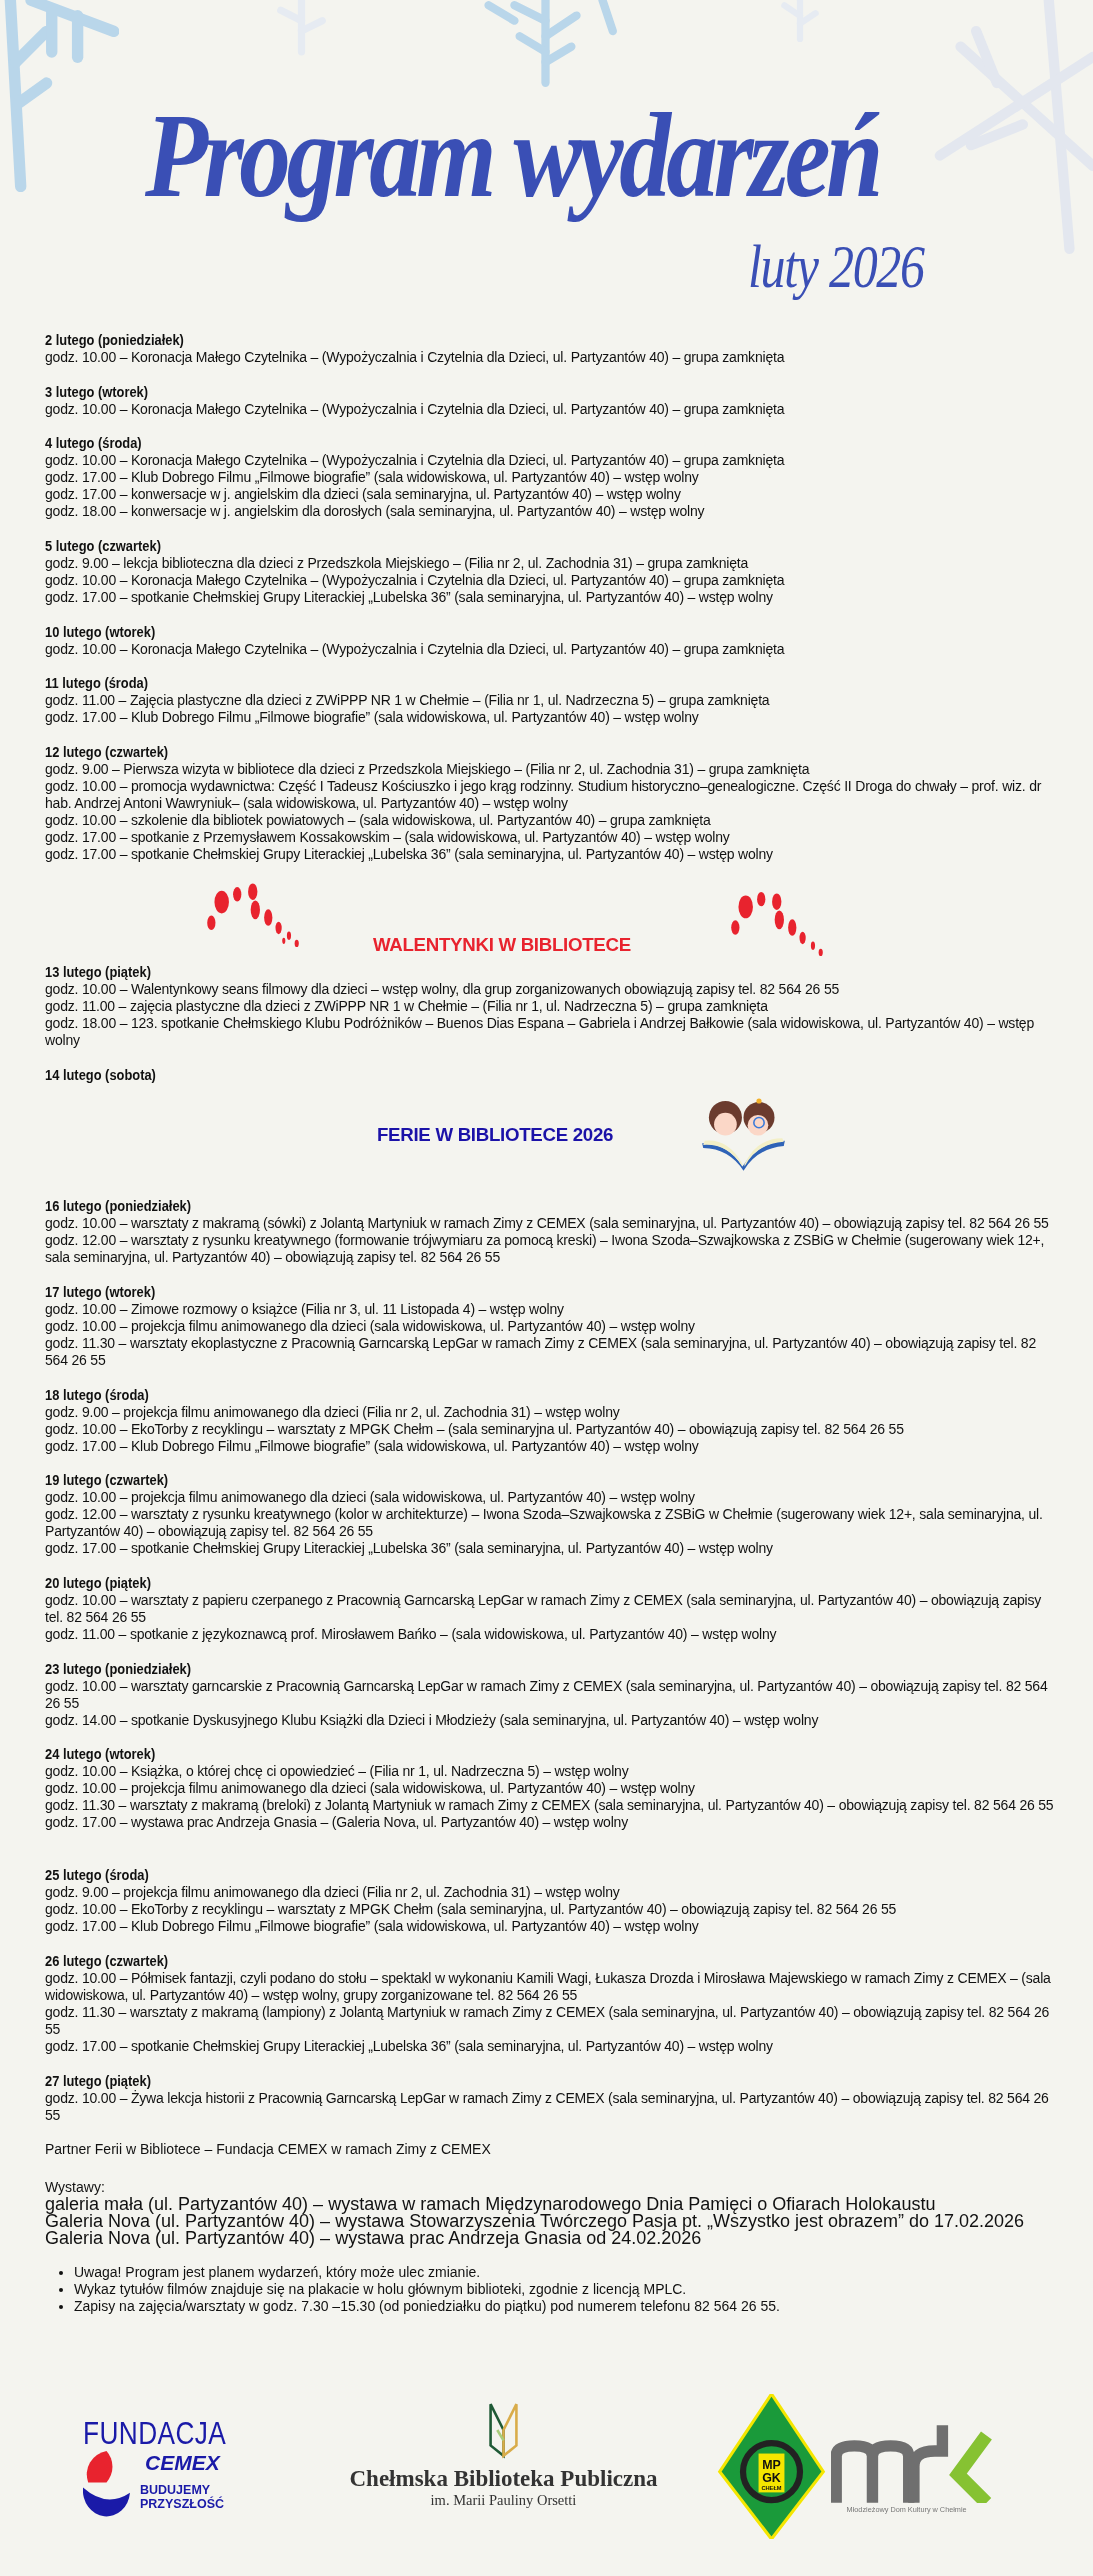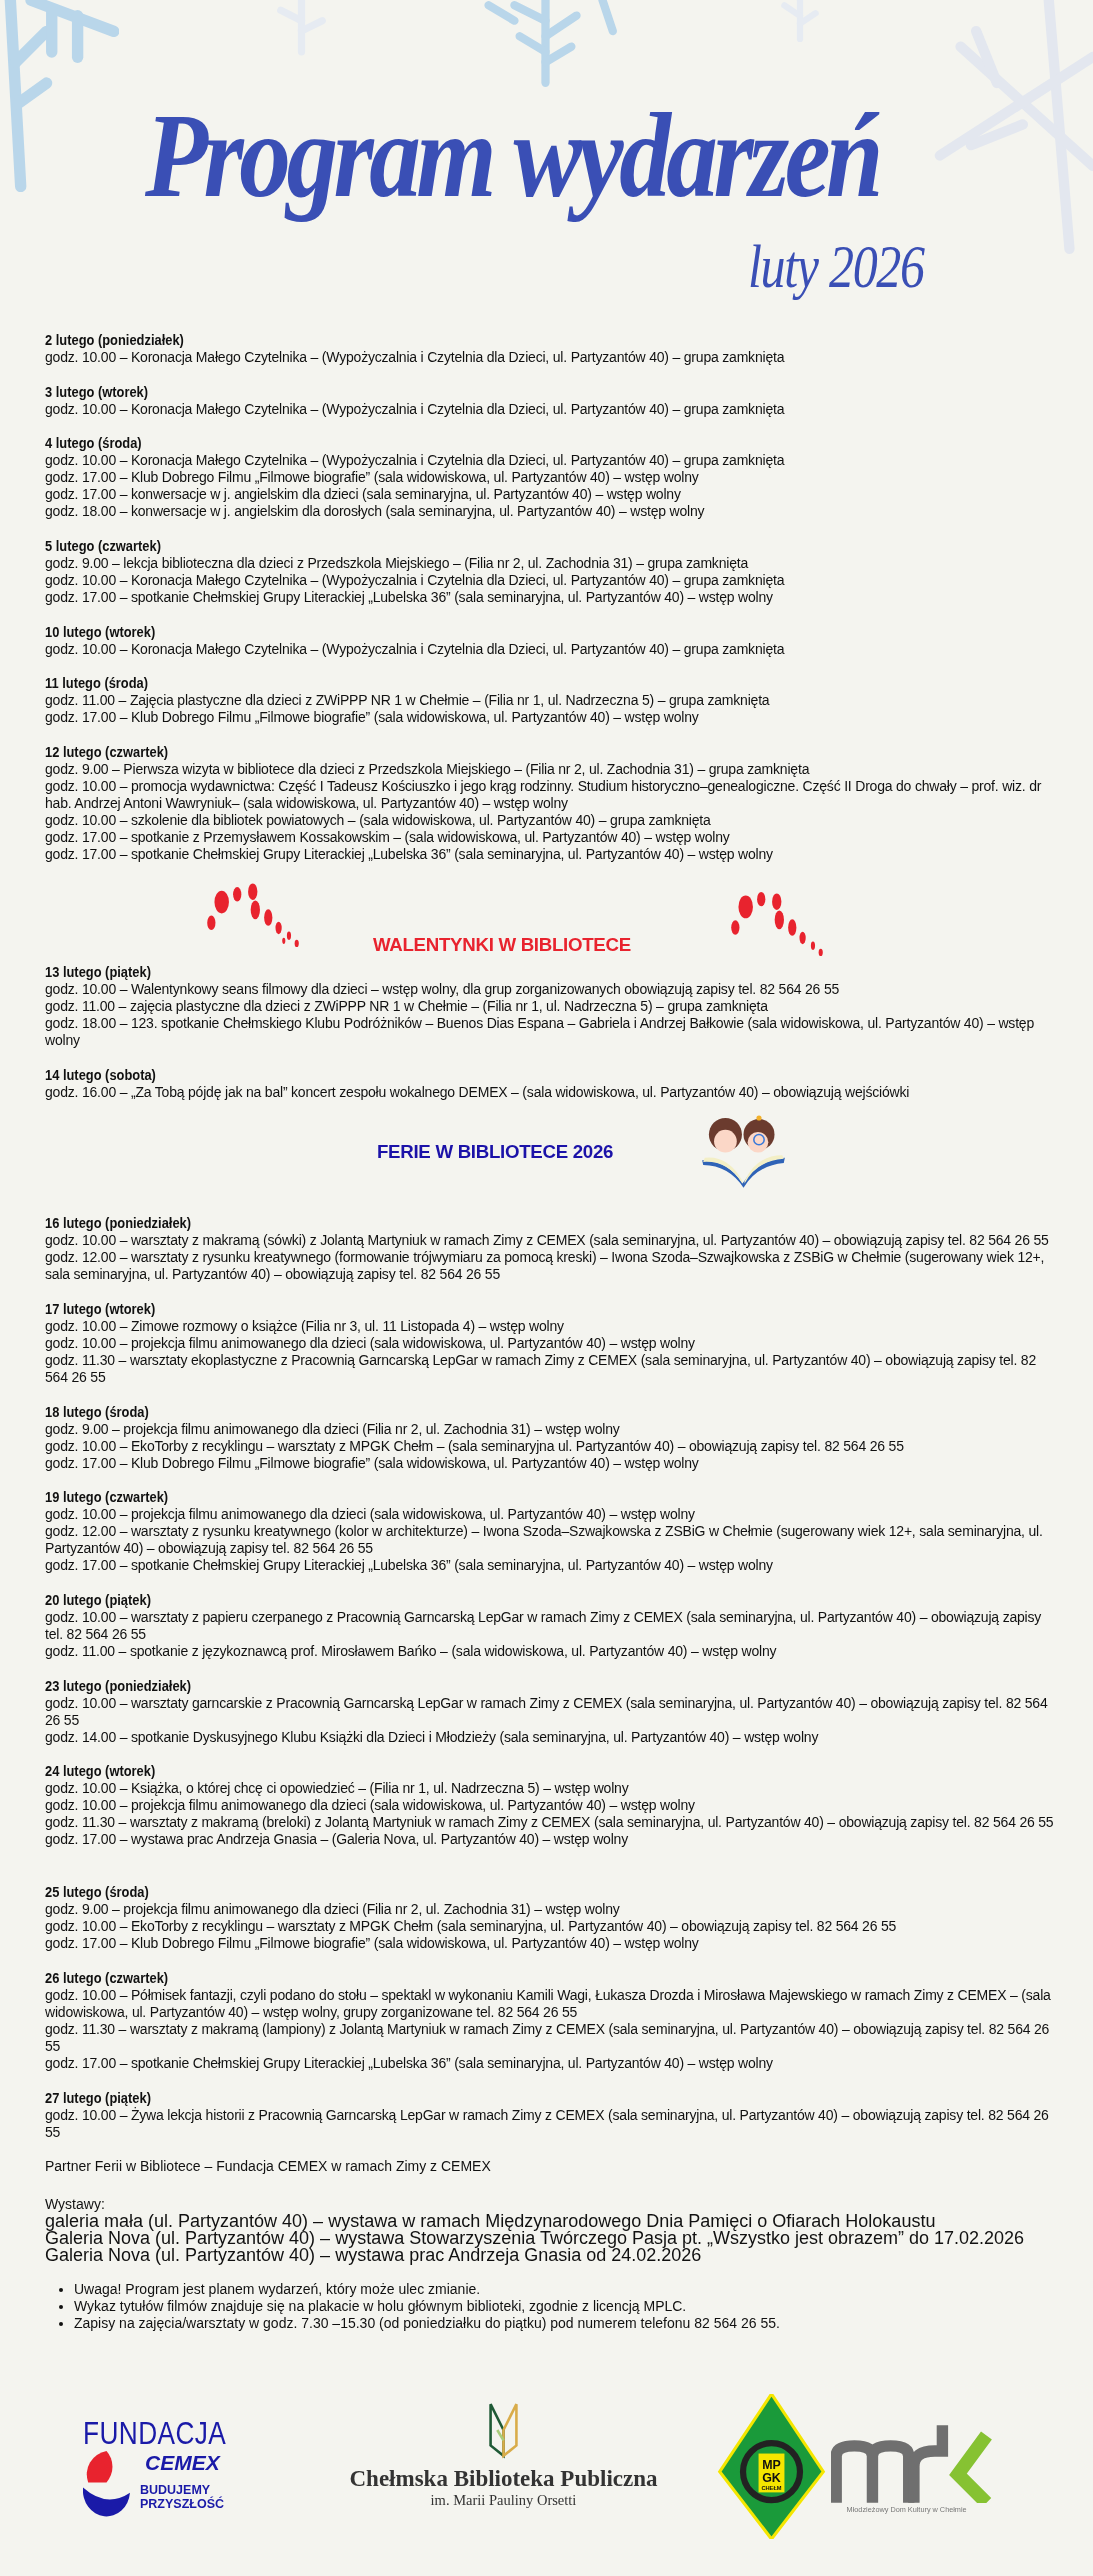--- a/index.html
+++ b/index.html
@@ -238,21 +238,20 @@
   </div>
 
   <section class="day">
     <div class="day-title">13 lutego (piątek)</div>
     <div class="event">godz. 10.00 – Walentynkowy seans filmowy dla dzieci – wstęp wolny, dla grup zorganizowanych obowiązują zapisy tel. 82 564 26 55</div>
     <div class="event">godz. 11.00 – zajęcia plastyczne dla dzieci z ZWiPPP NR 1 w Chełmie – (Filia nr 1, ul. Nadrzeczna 5) – grupa zamknięta</div>
     <div class="event">godz. 18.00 – 123. spotkanie Chełmskiego Klubu Podróżników – Buenos Dias Espana – Gabriela i Andrzej Bałkowie (sala widowiskowa, ul. Partyzantów 40) – wstęp wolny</div>
   </section>
   <section class="day" style="margin-bottom:5.2px;">
     <div class="day-title">14 lutego (sobota)</div>
-    <div class="event">godz. 16.00 – „Za Tobą pójdę jak na bal” koncert zespołu wokalnego DEMEX – (sala widowiskowa, ul. Partyzantów 40) – obowiązują wejściówki</div>
   </section>
 
   <div class="ferie-banner">
     <div class="banner-text" style="left:332px;top:35px;color:#1b12a8;">FERIE W BIBLIOTECE 2026</div>
     <div class="heart-cluster" style="left:652px;top:5.2px;">
       <svg width="93" height="78" viewBox="0 0 180 150">
         <path d="M10 95 Q60 95 88 140 Q116 95 170 90 L168 100 Q116 105 90 148 Q62 105 12 104 Z" fill="#2f63b7"></path>
         <path d="M15 90 Q60 85 88 135 L88 140 Q60 95 12 98 Z" fill="#f3efc6"></path>
         <path d="M165 85 Q116 85 92 135 L92 140 Q116 95 168 92 Z" fill="#f3efc6"></path>
         <circle cx="55" cy="45" r="32" fill="#6b3b2e"></circle>

